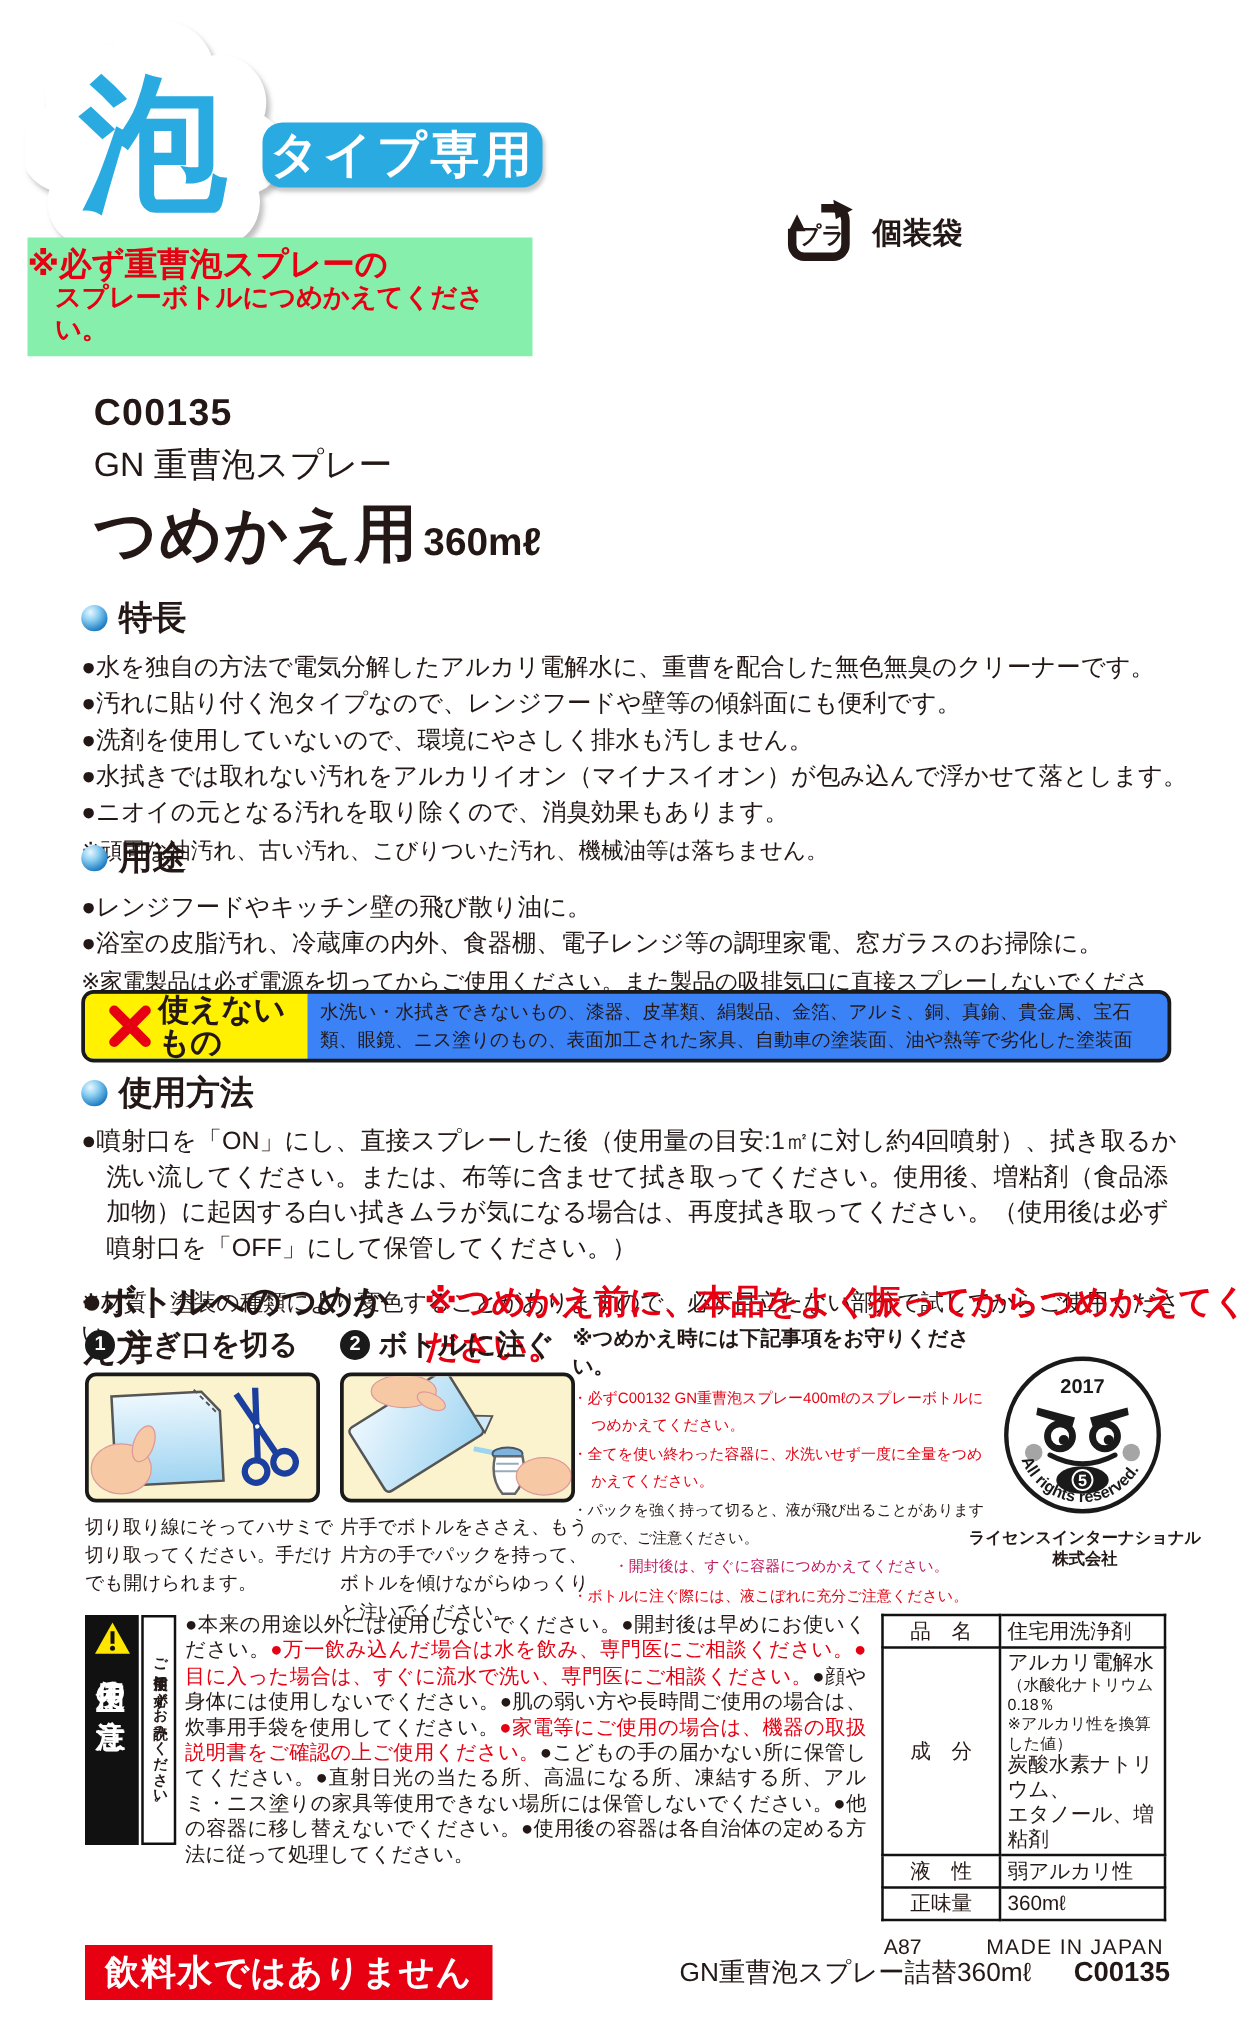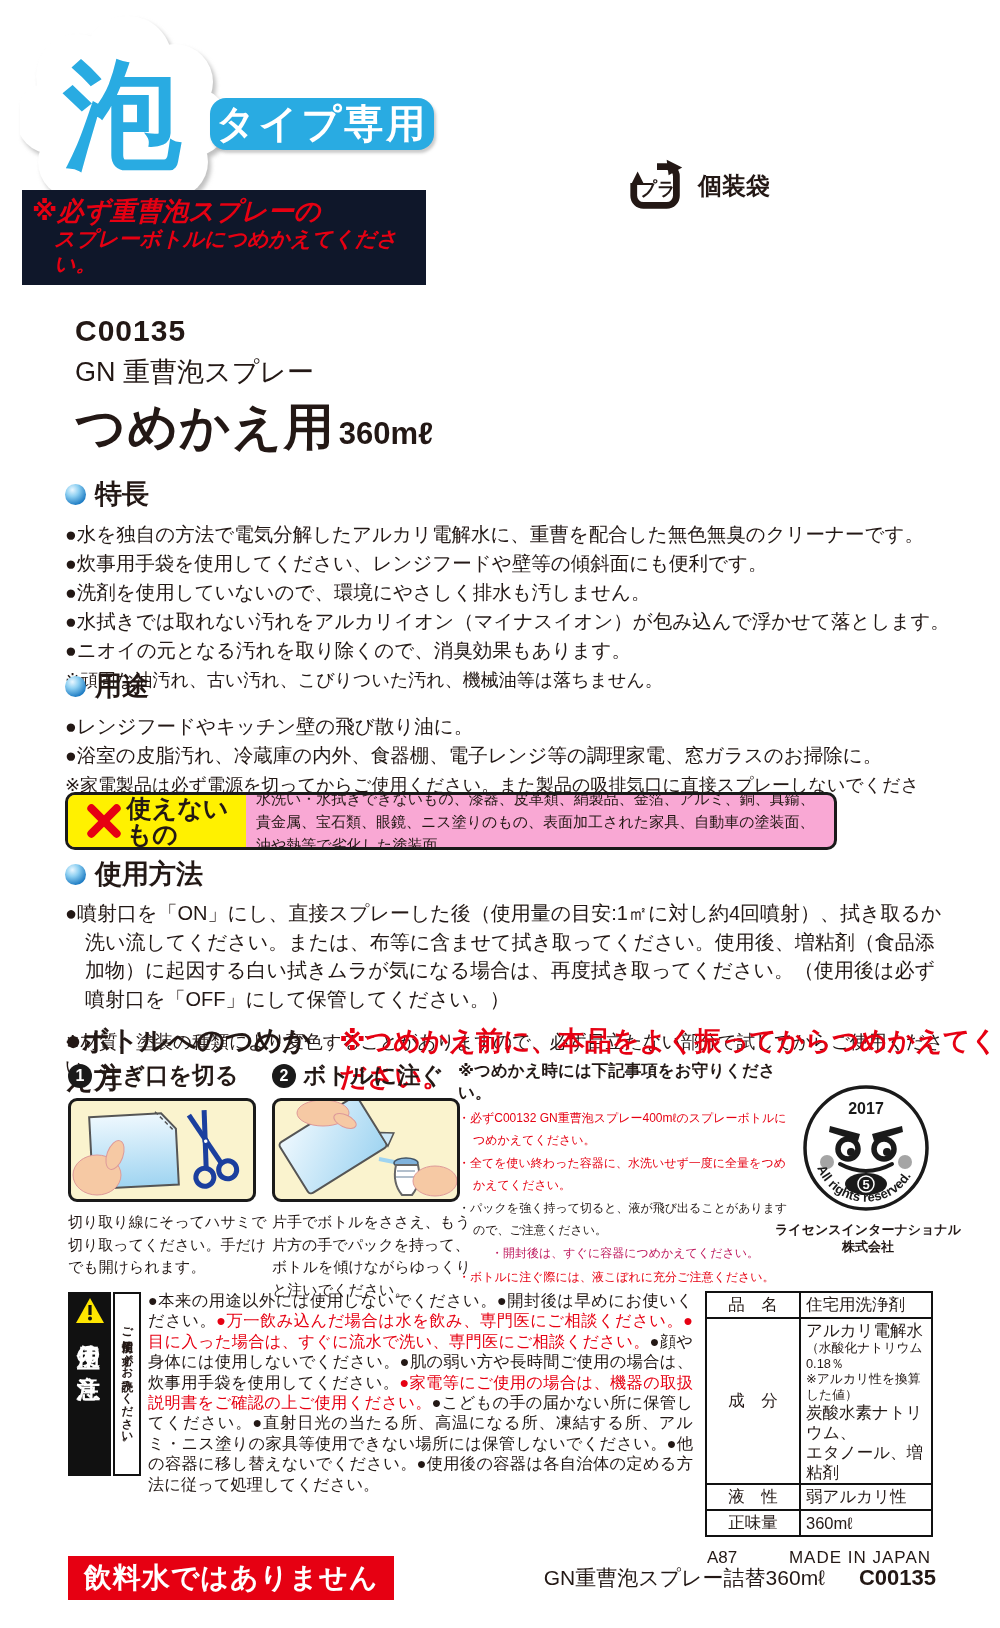--- a/index.html
+++ b/index.html
@@ -8,21 +8,21 @@
   .abs{position:absolute;}
 
   
   .cloud-wrap{left:20px;top:14px;width:205px;height:205px;}
   .cloud-wrap svg{filter:drop-shadow(3px 4px 2px rgba(130,130,130,.5));}
   .foam-char{position:absolute;left:0;top:8px;width:205px;height:190px;display:flex;align-items:center;justify-content:center;
              font-size:118px;font-weight:900;color:#29abe2;}
   .type-pill{left:210px;top:98px;width:224px;height:52px;background:#29abe2;border-radius:16px;color:#fff;
              font-size:39px;font-weight:800;display:flex;align-items:center;justify-content:center;letter-spacing:3px;
              box-shadow:2px 3px 3px rgba(140,140,140,.45);}
-  .top-warning{left:22px;top:190px;width:404px;box-sizing:border-box;padding:6px 10px 9px;background:#0f172a;color:#e60012;font-weight:800;font-style:italic;}
+  .top-warning{left:22px;top:190px;width:404px;box-sizing:border-box;padding:6px 0 9px;background:#86efac;color:#e60012;font-weight:800;}
   .tw1{font-size:26px;line-height:30px;}
   .tw2{font-size:21px;line-height:25px;padding-left:22px;}
 
   .pla{left:626px;top:158px;display:flex;align-items:center;gap:10px;}
   .pla-label{font-size:24px;font-weight:800;}
 
   
   .title-block{left:75px;top:314px;}
   .t-code{font-size:30px;font-weight:800;letter-spacing:1px;}
   .t-brand{font-size:27px;margin-top:6px;}
@@ -35,22 +35,22 @@
   .sphere{width:21px;height:21px;border-radius:50%;flex:none;
           background:radial-gradient(circle at 35% 28%,#eaf7ff 0%,#8ed0f2 32%,#1676c0 78%,#0a4f93 100%);}
   .blist{margin:8px 0 0;padding:0;list-style:none;}
   .blist li{font-size:19.5px;line-height:29px;padding-left:20px;text-indent:-20px;}
   .snote{font-size:18px;line-height:24px;margin-top:3px;}
 
   .sec-features{left:65px;top:476px;width:888px;}
   .sec-uses{left:65px;top:668px;width:890px;}
 
   
-  .nouse-box{left:65px;top:792px;width:772px;height:58px;border:3.5px solid #1a1a1a;border-radius:10px;
-             display:flex;overflow:hidden;box-sizing:border-box;background:#f9a8d4;}
+  .nouse-box{left:65px;top:792px;width:872px;height:58px;border:3.5px solid #1a1a1a;border-radius:10px;
+             display:flex;overflow:hidden;box-sizing:border-box;background:#3b82f6;}
   .nouse-left{width:178px;flex:none;background:#fff100;display:flex;align-items:center;justify-content:center;gap:5px;}
   .nouse-label{font-size:25px;font-weight:800;line-height:26px;}
   .nouse-right{flex:1;display:flex;align-items:center;padding:2px 10px;font-size:15px;line-height:23px;}
 
   .sec-usage{left:65px;top:856px;width:888px;}
   .usage-text{font-size:20px;line-height:28.5px;margin-top:7px;padding-left:20px;text-indent:-20px;}
   .usage-note{font-size:18.5px;margin-top:16px;}
 
   
   .refill-head{left:65px;top:1022px;display:flex;align-items:baseline;gap:14px;}
@@ -150,21 +150,21 @@
     </div>
   </div>
 
   <div class="abs sec-features">
     <div class="sec-head">
       <span class="sphere"></span>
       <span>特長</span>
     </div>
     <ul class="blist">
       <li>●水を独自の方法で電気分解したアルカリ電解水に、重曹を配合した無色無臭のクリーナーです。</li>
-      <li>●炊事用手袋を使用してください、レンジフードや壁等の傾斜面にも便利です。</li>
+      <li>●汚れに貼り付く泡タイプなので、レンジフードや壁等の傾斜面にも便利です。</li>
       <li>●洗剤を使用していないので、環境にやさしく排水も汚しません。</li>
       <li>●水拭きでは取れない汚れをアルカリイオン（マイナスイオン）が包み込んで浮かせて落とします。</li>
       <li>●ニオイの元となる汚れを取り除くので、消臭効果もあります。</li>
     </ul>
     <div class="snote">※頑固な油汚れ、古い汚れ、こびりついた汚れ、機械油等は落ちません。</div>
   </div>
 
   <div class="abs sec-uses">
     <div class="sec-head">
       <span class="sphere"></span>

